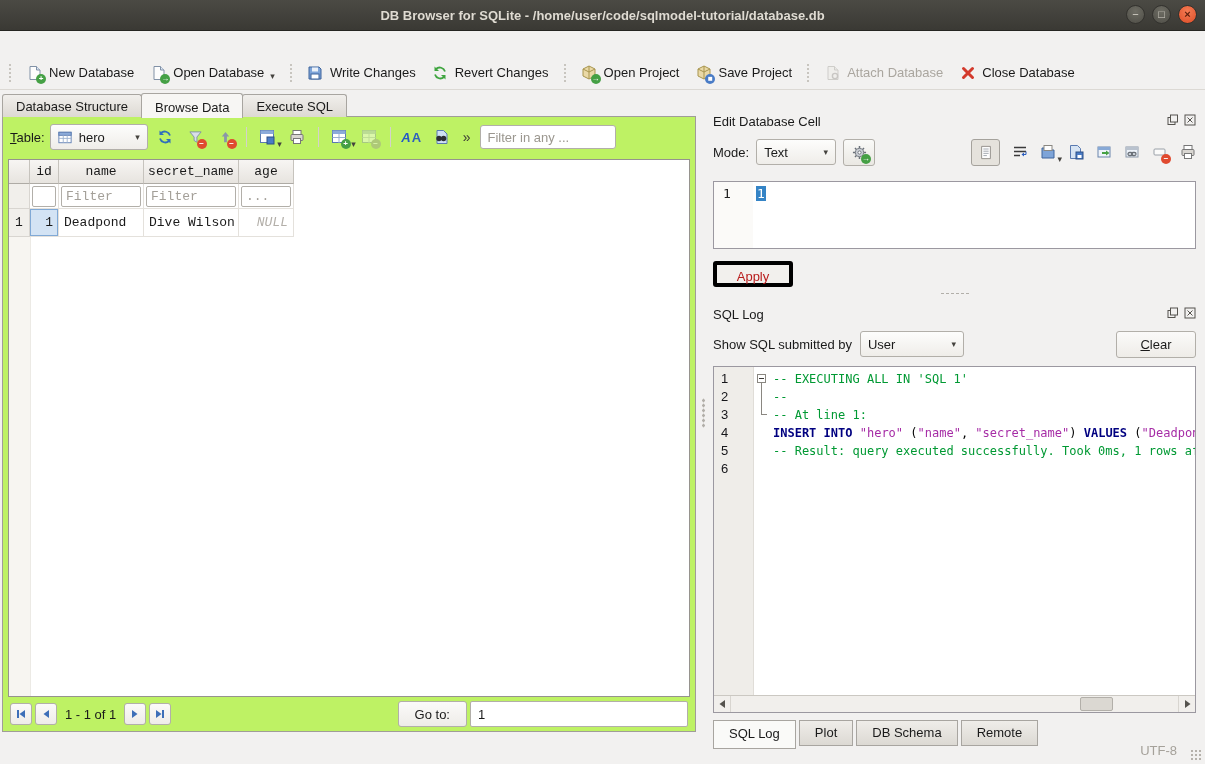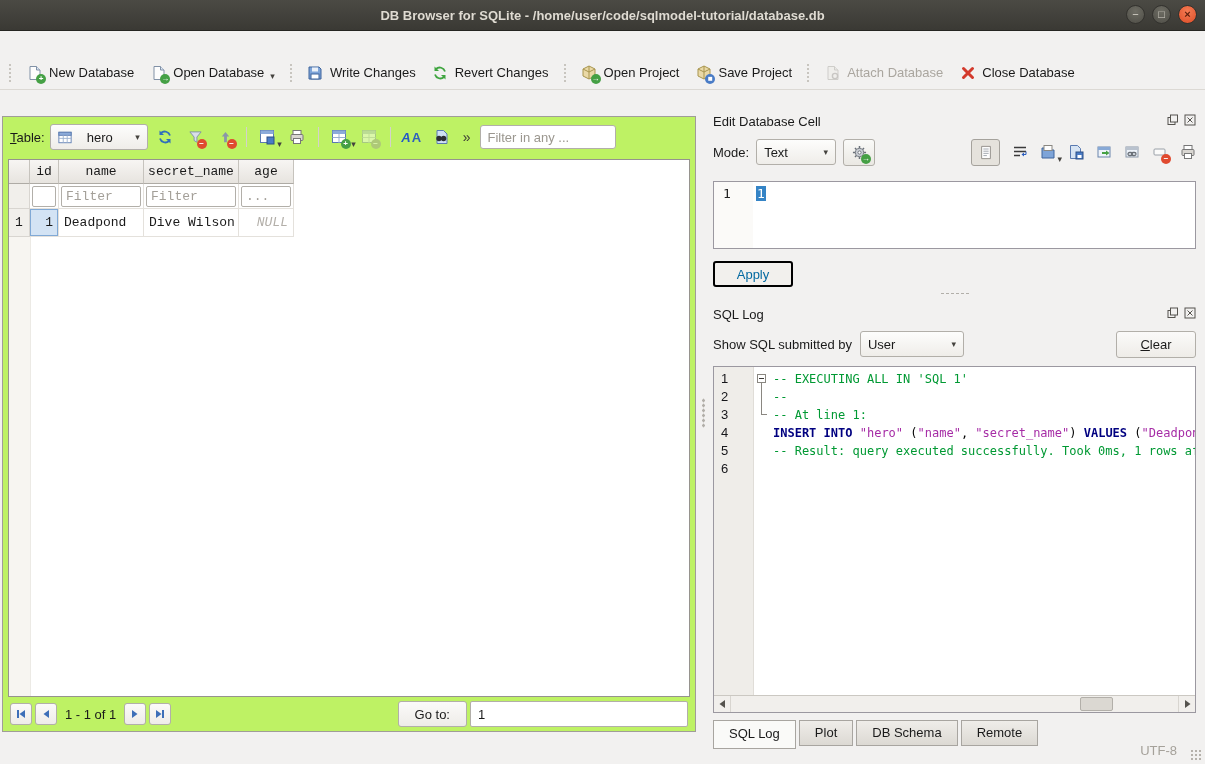--- a/index.html
+++ b/index.html
@@ -52,21 +52,21 @@
   
   .doc-tabs{display:flex;align-items:flex-end;height:27px;padding-left:2px;position:relative;z-index:2;}
   .dtab{padding:4px 13px 3px;border:1px solid #a8a5a0;border-bottom:none;border-radius:3px 3px 0 0;
     background:linear-gradient(#f1efec,#ddd9d3);margin-right:-1px;}
   .dtab.active{background:#f7f6f4;position:relative;z-index:3;padding-top:6px;margin-bottom:-1px;}
   .left-content{position:absolute;top:26px;left:2px;right:4px;bottom:4px;border:1px solid #a09d98;
     background:#bef264;display:flex;flex-direction:column;z-index:1;}
 
   
   .browse-bar{height:40px;display:flex;align-items:center;padding:0 7px;gap:5px;flex:0 0 auto;}
-  .combo{display:flex;align-items:center;gap:14px;height:26px;box-sizing:border-box;
+  .combo{display:flex;align-items:center;gap:6px;height:26px;box-sizing:border-box;
     border:1px solid #b2afa9;border-radius:3px;background:linear-gradient(#fdfdfc,#efede9);padding:0 7px;}
   .combo .cbtext{flex:1;white-space:nowrap;overflow:hidden;}
   .mini{width:25px;height:25px;display:flex;align-items:center;justify-content:center;position:relative;}
   .vsep{width:1px;height:20px;background:#d4d1cb;margin:0 3px;}
   .chev{color:#3c3a36;font-size:14px;padding:0 4px;}
   input{font:13px "Liberation Sans",sans-serif;color:#1a1a1a;}
   .finput{width:136px;height:24px;box-sizing:border-box;border:1px solid #b2afa9;border-radius:3px;
     padding:0 7px;background:#fff;outline:none;}
   .finput::placeholder{color:#9b978f;}
   .fonticon{font-weight:bold;color:#2d5fbf;font-size:13px;line-height:1;}
@@ -120,22 +120,22 @@
     background:#e5e2dc;display:flex;align-items:center;justify-content:center;}
 
   .cell-editor{height:66px;flex:0 0 auto;border:1px solid #9b98a0;background:#fff;margin-top:14px;
     display:flex;font:13px/17px "DejaVu Sans Mono",monospace;}
   .ce-gutter{width:30px;flex:0 0 30px;padding:3px 0 0 9px;background:#fbfaf8;color:#222;}
   .ce-content{padding:3px 0 0 3px;}
   .seltext{background:#3584c6;color:#fff;padding:0 1px;}
 
   .type-row{display:flex;align-items:center;margin-top:12px;flex:0 0 auto;}
   .type-texts div{line-height:22px;}
-  .apply-btn{width:80px;height:26px;box-sizing:border-box;border:2px solid #000000;border-radius:3px;
-    background:#f2f0ed;color:#0369a1;text-align:center;line-height:24px;}
+  .apply-btn{width:80px;height:26px;box-sizing:border-box;border:4px solid #000000;border-radius:3px;
+    background:#f2f0ed;color:#b91c1c;text-align:center;line-height:24px;}
   .h-handle{height:12px;display:flex;align-items:center;justify-content:center;flex:0 0 auto;}
   .h-handle .dots{width:30px;height:3px;background-image:radial-gradient(#b2afa9 1px,transparent 1.3px);background-size:5px 3px;}
 
   .logfilter-row{height:30px;display:flex;align-items:center;gap:8px;margin-top:3px;flex:0 0 auto;}
   .clear-btn{display:block;width:80px;height:27px;box-sizing:border-box;border:1px solid #b2afa9;border-radius:3px;
     background:linear-gradient(#fbfaf9,#eeece8);text-align:center;line-height:25px;}
   .clear-btn::first-letter{text-decoration:underline;}
 
   
   .log-box{flex:1;border:1px solid #9b98a0;background:#fff;margin-top:7px;
@@ -267,20 +267,25 @@
       <span class="ic">
         <svg width="14" height="14" viewBox="0 0 14 14">
             <path d="M2.5 2.5l9 9M11.5 2.5l-9 9" stroke="#d33a2c" stroke-width="3" stroke-linecap="round"></path>
           </svg>
       </span>
       <span>Close Database</span>
     </div>
   </div>
 
   <div class="left-panel">
+    <div class="doc-tabs">
+      <div class="dtab">Database Structure</div>
+      <div class="dtab active">Browse Data</div>
+      <div class="dtab">Execute SQL</div>
+    </div>
     <div class="left-content">
 
       <div class="browse-bar">
         <span class="mn">Table:</span>
         <div class="combo" style="width:98px;">
           <span class="ic" style="width:15px;height:14px;">
             <svg width="14" height="13" viewBox="0 0 16 14">
                 <rect x="1" y="1" width="14" height="12" fill="#fff" stroke="#5a7ab0"></rect>
                 <rect x="1" y="1" width="14" height="3.5" fill="#8cabd9" stroke="#5a7ab0"></rect>
                 <path d="M1 8h14M6 4.5v8.5M10.5 4.5v8.5" stroke="#9ab0cf"></path>

